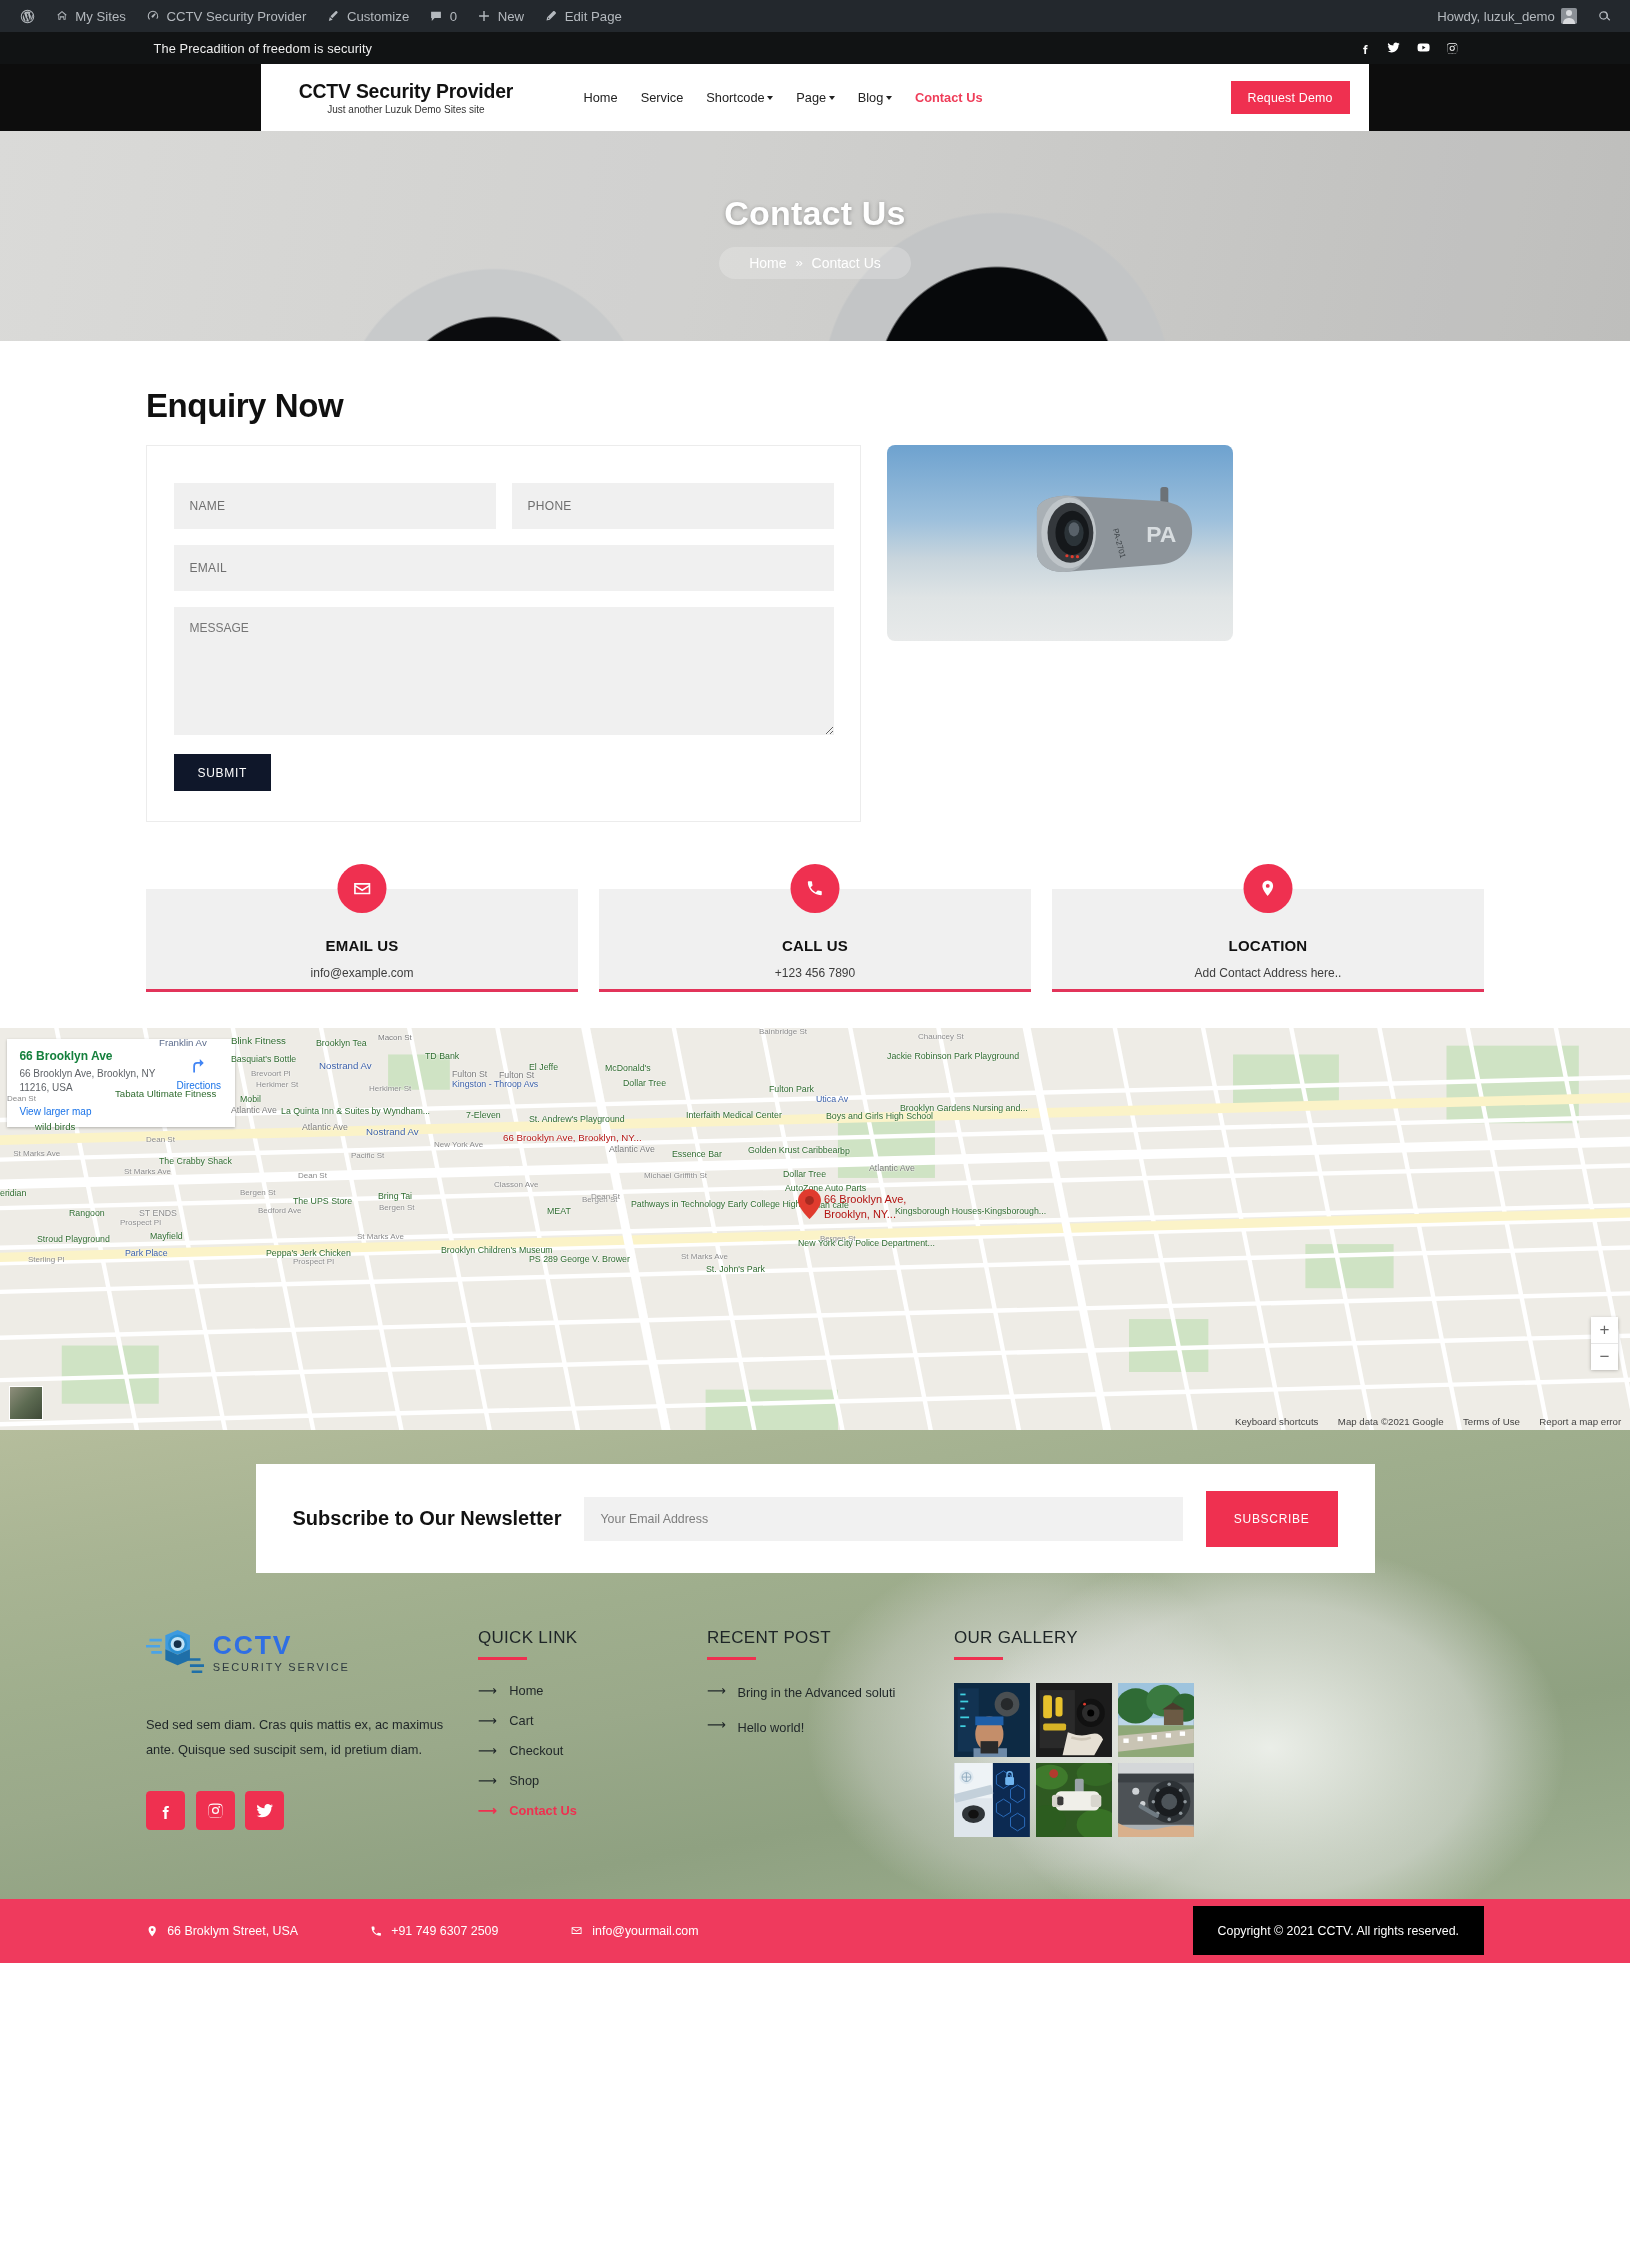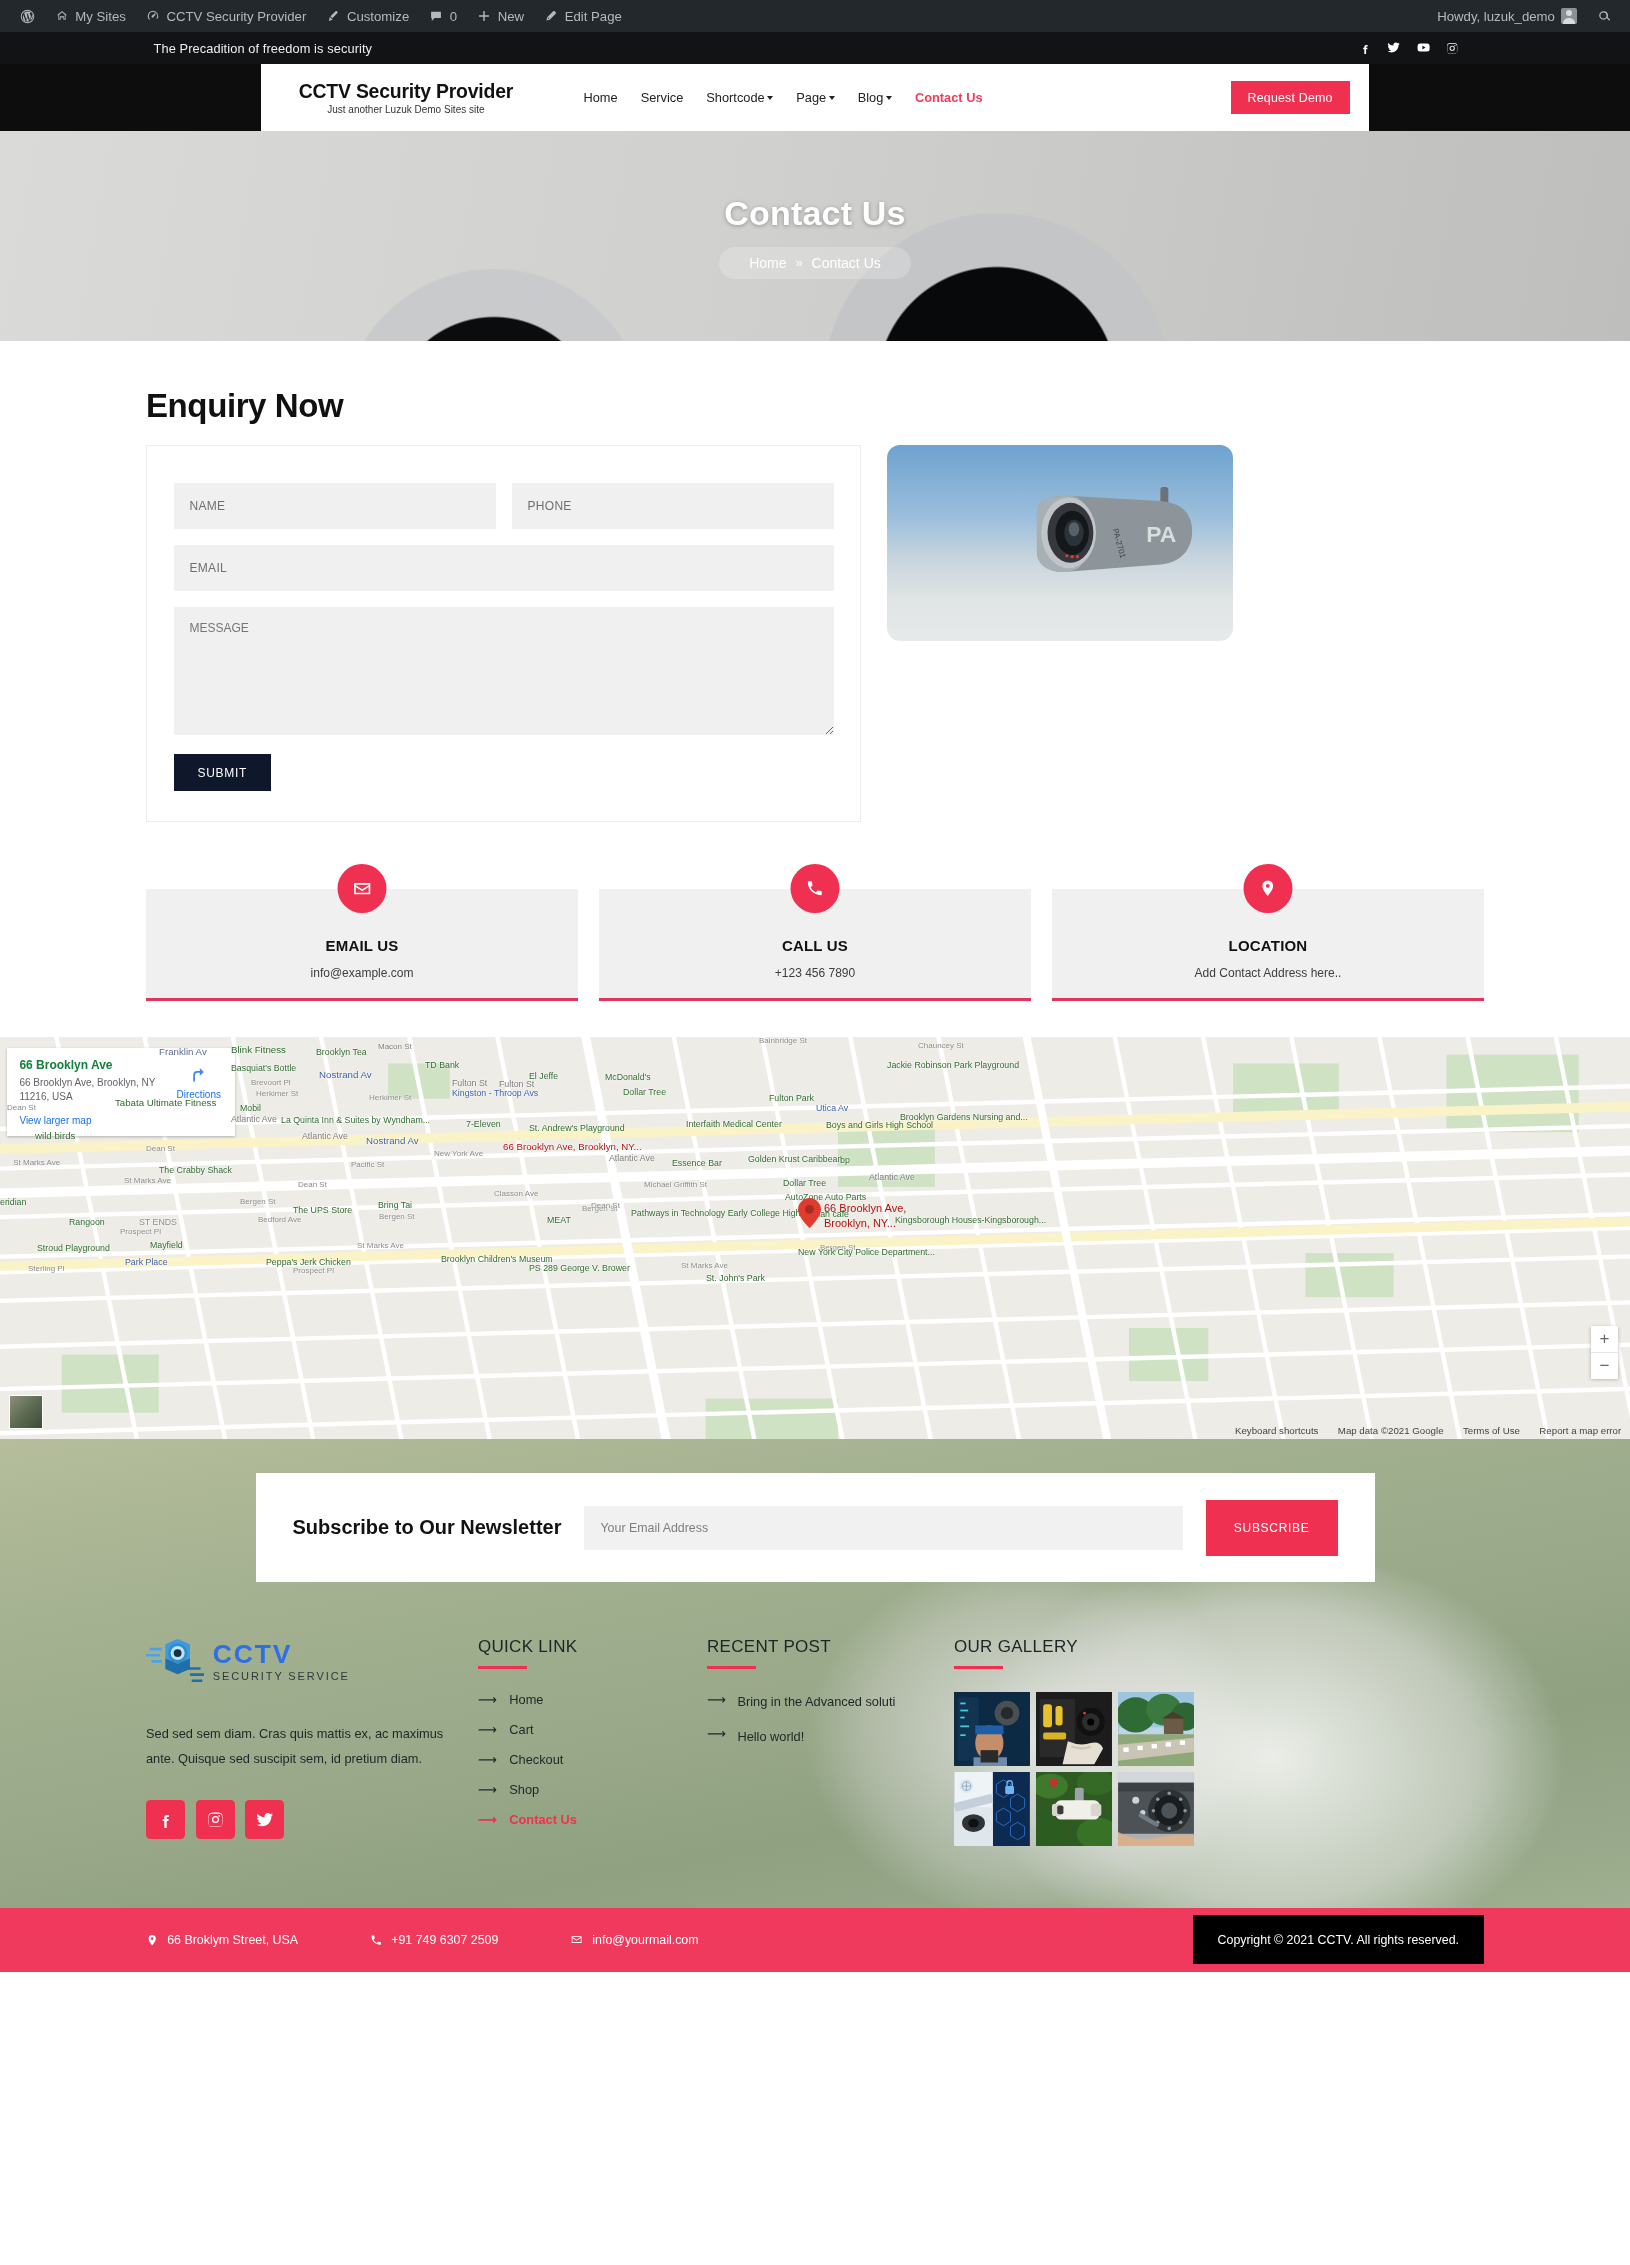--- a/index.html
+++ b/index.html
@@ -96,31 +96,31 @@
   .fld.half{width:50%;}
   .ftext{
     background:#f0f0f0;border:none;height:128px;padding:14px 16px;font-size:12px;
     color:#767676;width:100%;resize:vertical;font-family:"Liberation Sans",sans-serif;
   }
   .submit{
     background:#0f172a;color:#fff;border:none;font-size:12px;letter-spacing:0.7px;
     padding:11.5px 24px;margin-top:16px;
   }
   .enq-img{
-    width:346px;height:196px;border-radius:13px;overflow:hidden;position:relative;
+    width:346px;height:196px;border-radius:8px;overflow:hidden;position:relative;
     background:linear-gradient(180deg,#6ea2cf 0%,#9dc0dc 38%,#c8d5dd 58%,#dfe4e5 78%,#e8eaea 100%);
     text-align:center;
   }
   .cam{position:absolute;right:16px;top:42px;width:212px;height:97px;}
 
   
   .cards{display:flex;gap:21px;margin-top:42px;padding-bottom:8.8px;}
   .card{
     flex:1;background:#f0f0f0;border-bottom:3.5px solid #e2345a;
-    padding:48px 16px 18px;text-align:center;position:relative;margin-top:25px;
+    padding:48px 16px 9px;text-align:center;position:relative;margin-top:25px;
   }
   .card-ico{
     position:absolute;left:50%;transform:translateX(-50%);top:-25px;
     width:49px;height:49px;border-radius:50%;background:#ef3050;
     display:flex;align-items:center;justify-content:center;
   }
   .card-ico svg{fill:#fff;}
   .card-title{font-size:15px;font-weight:800;color:#111;letter-spacing:0.2px;}
   .card-text{font-size:12px;color:#3d3d3d;margin-top:11.5px;}
 

